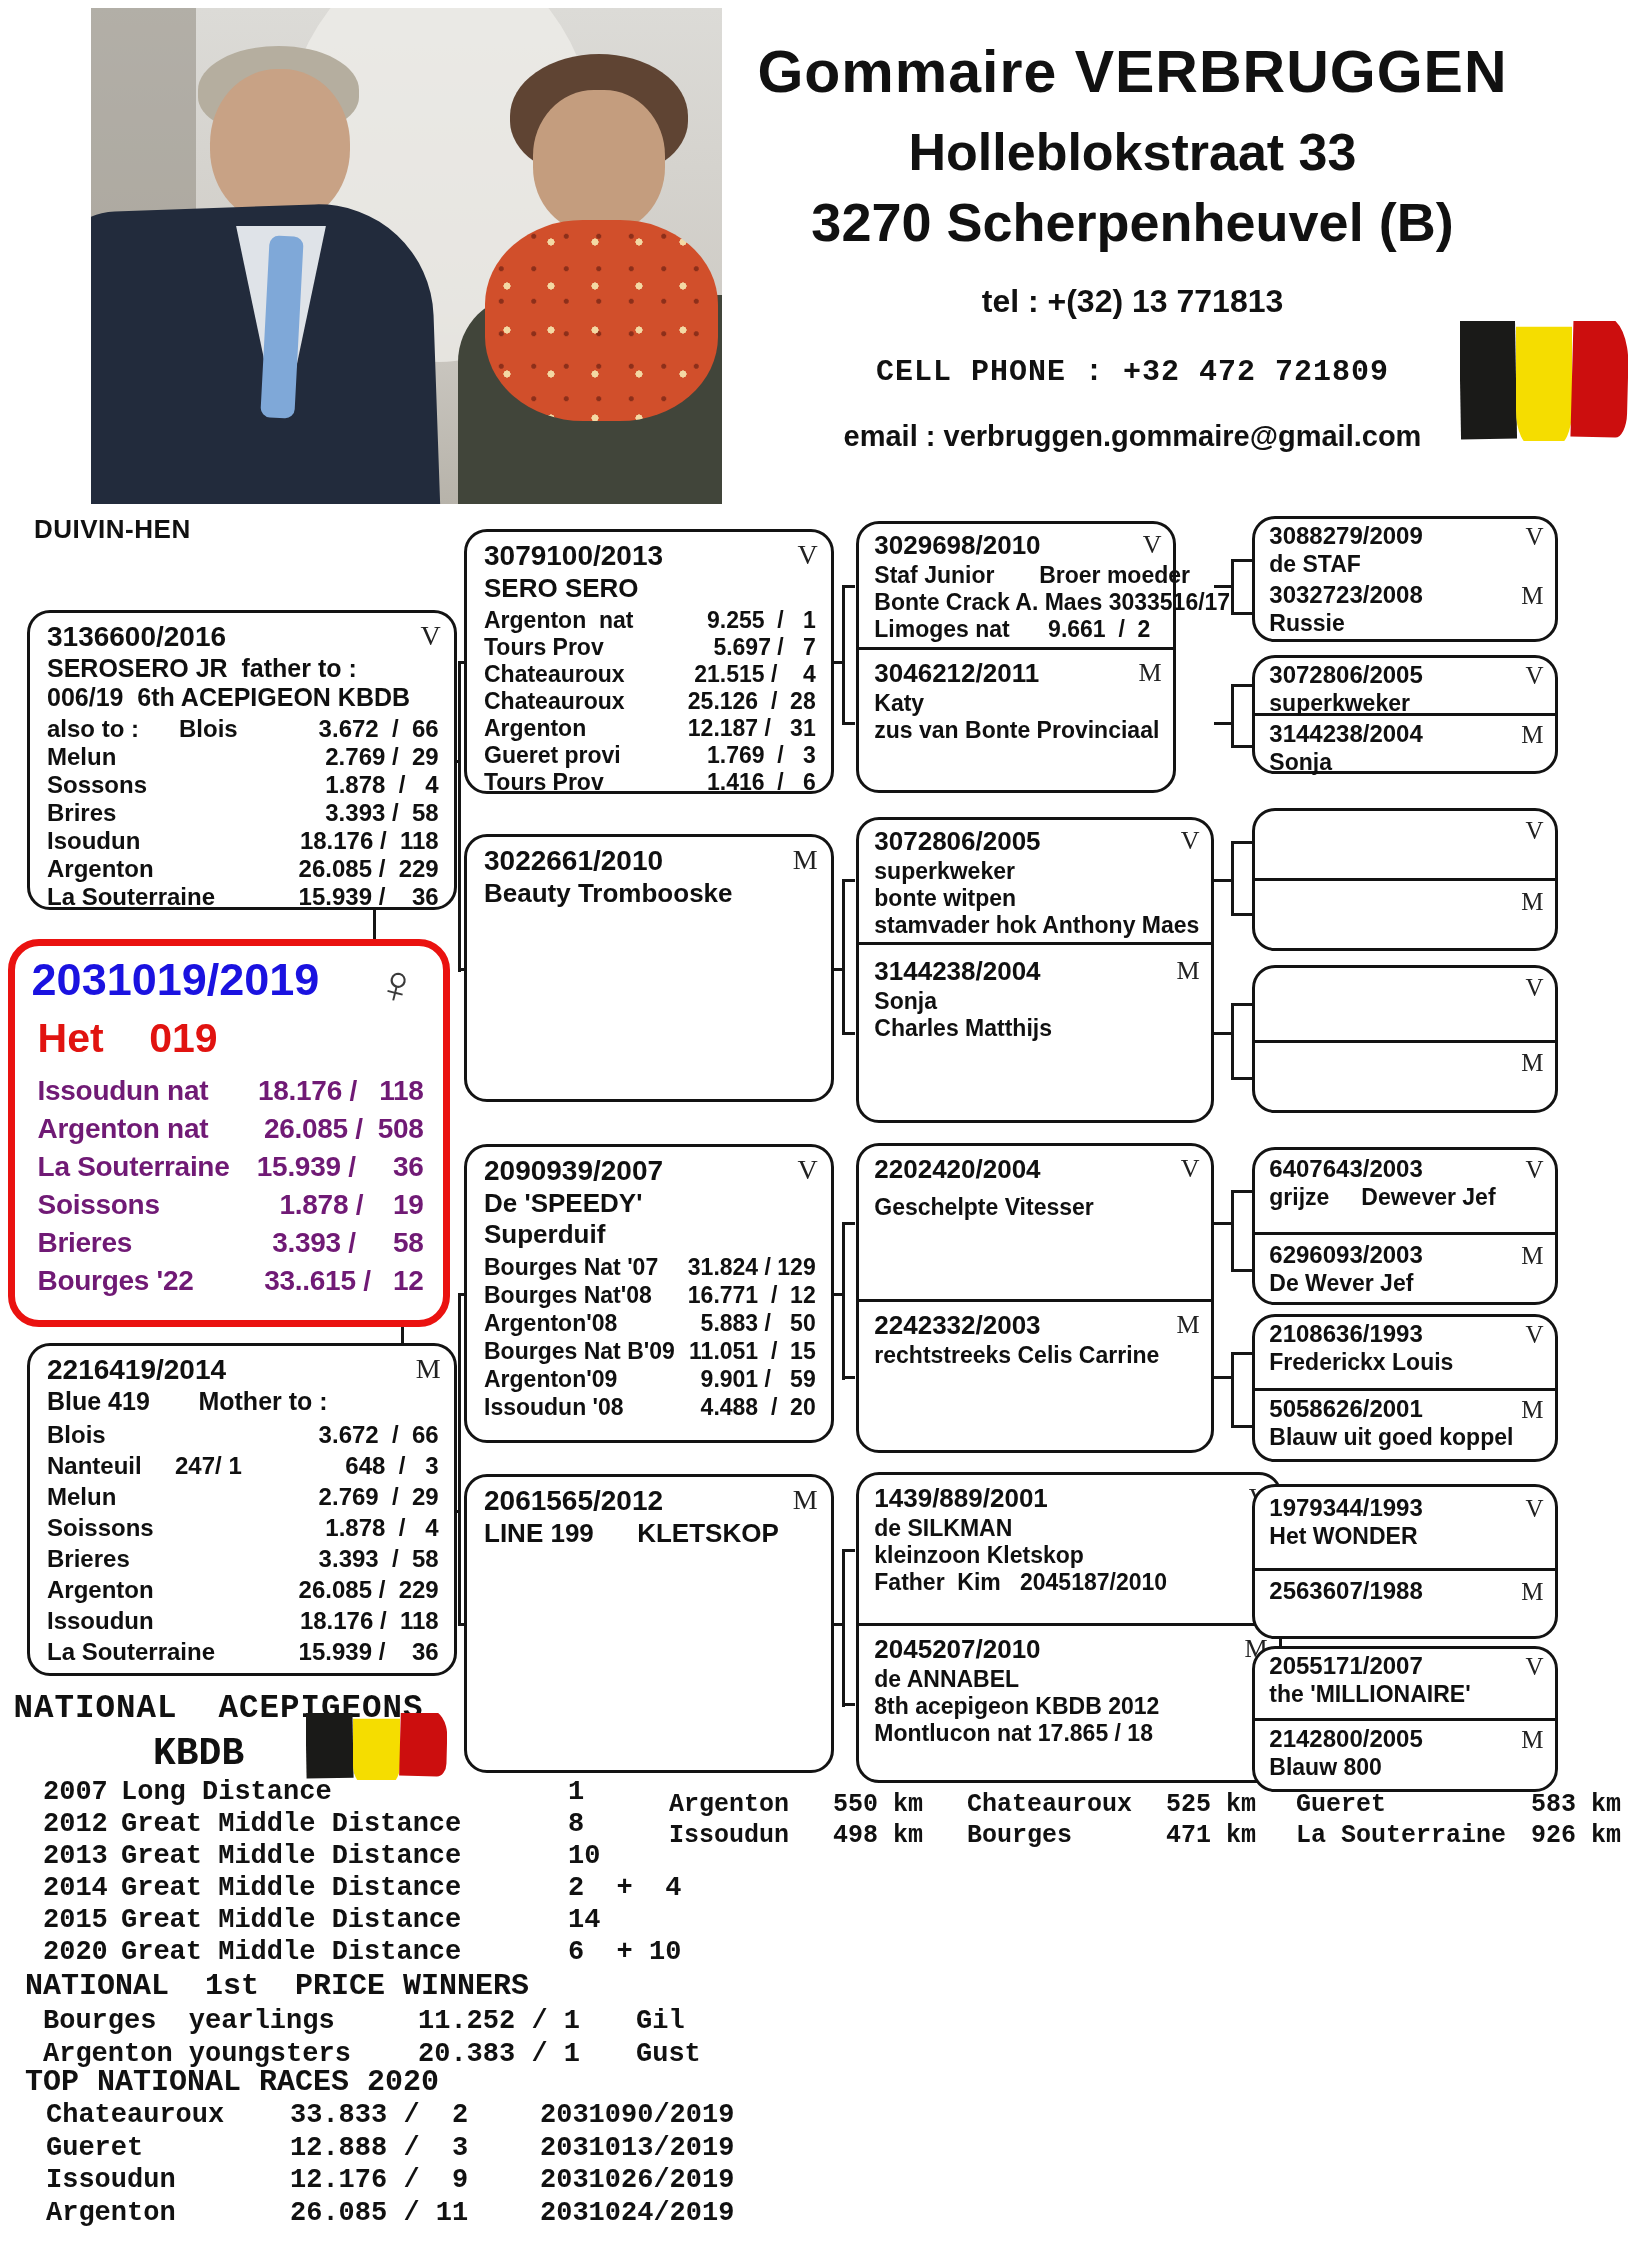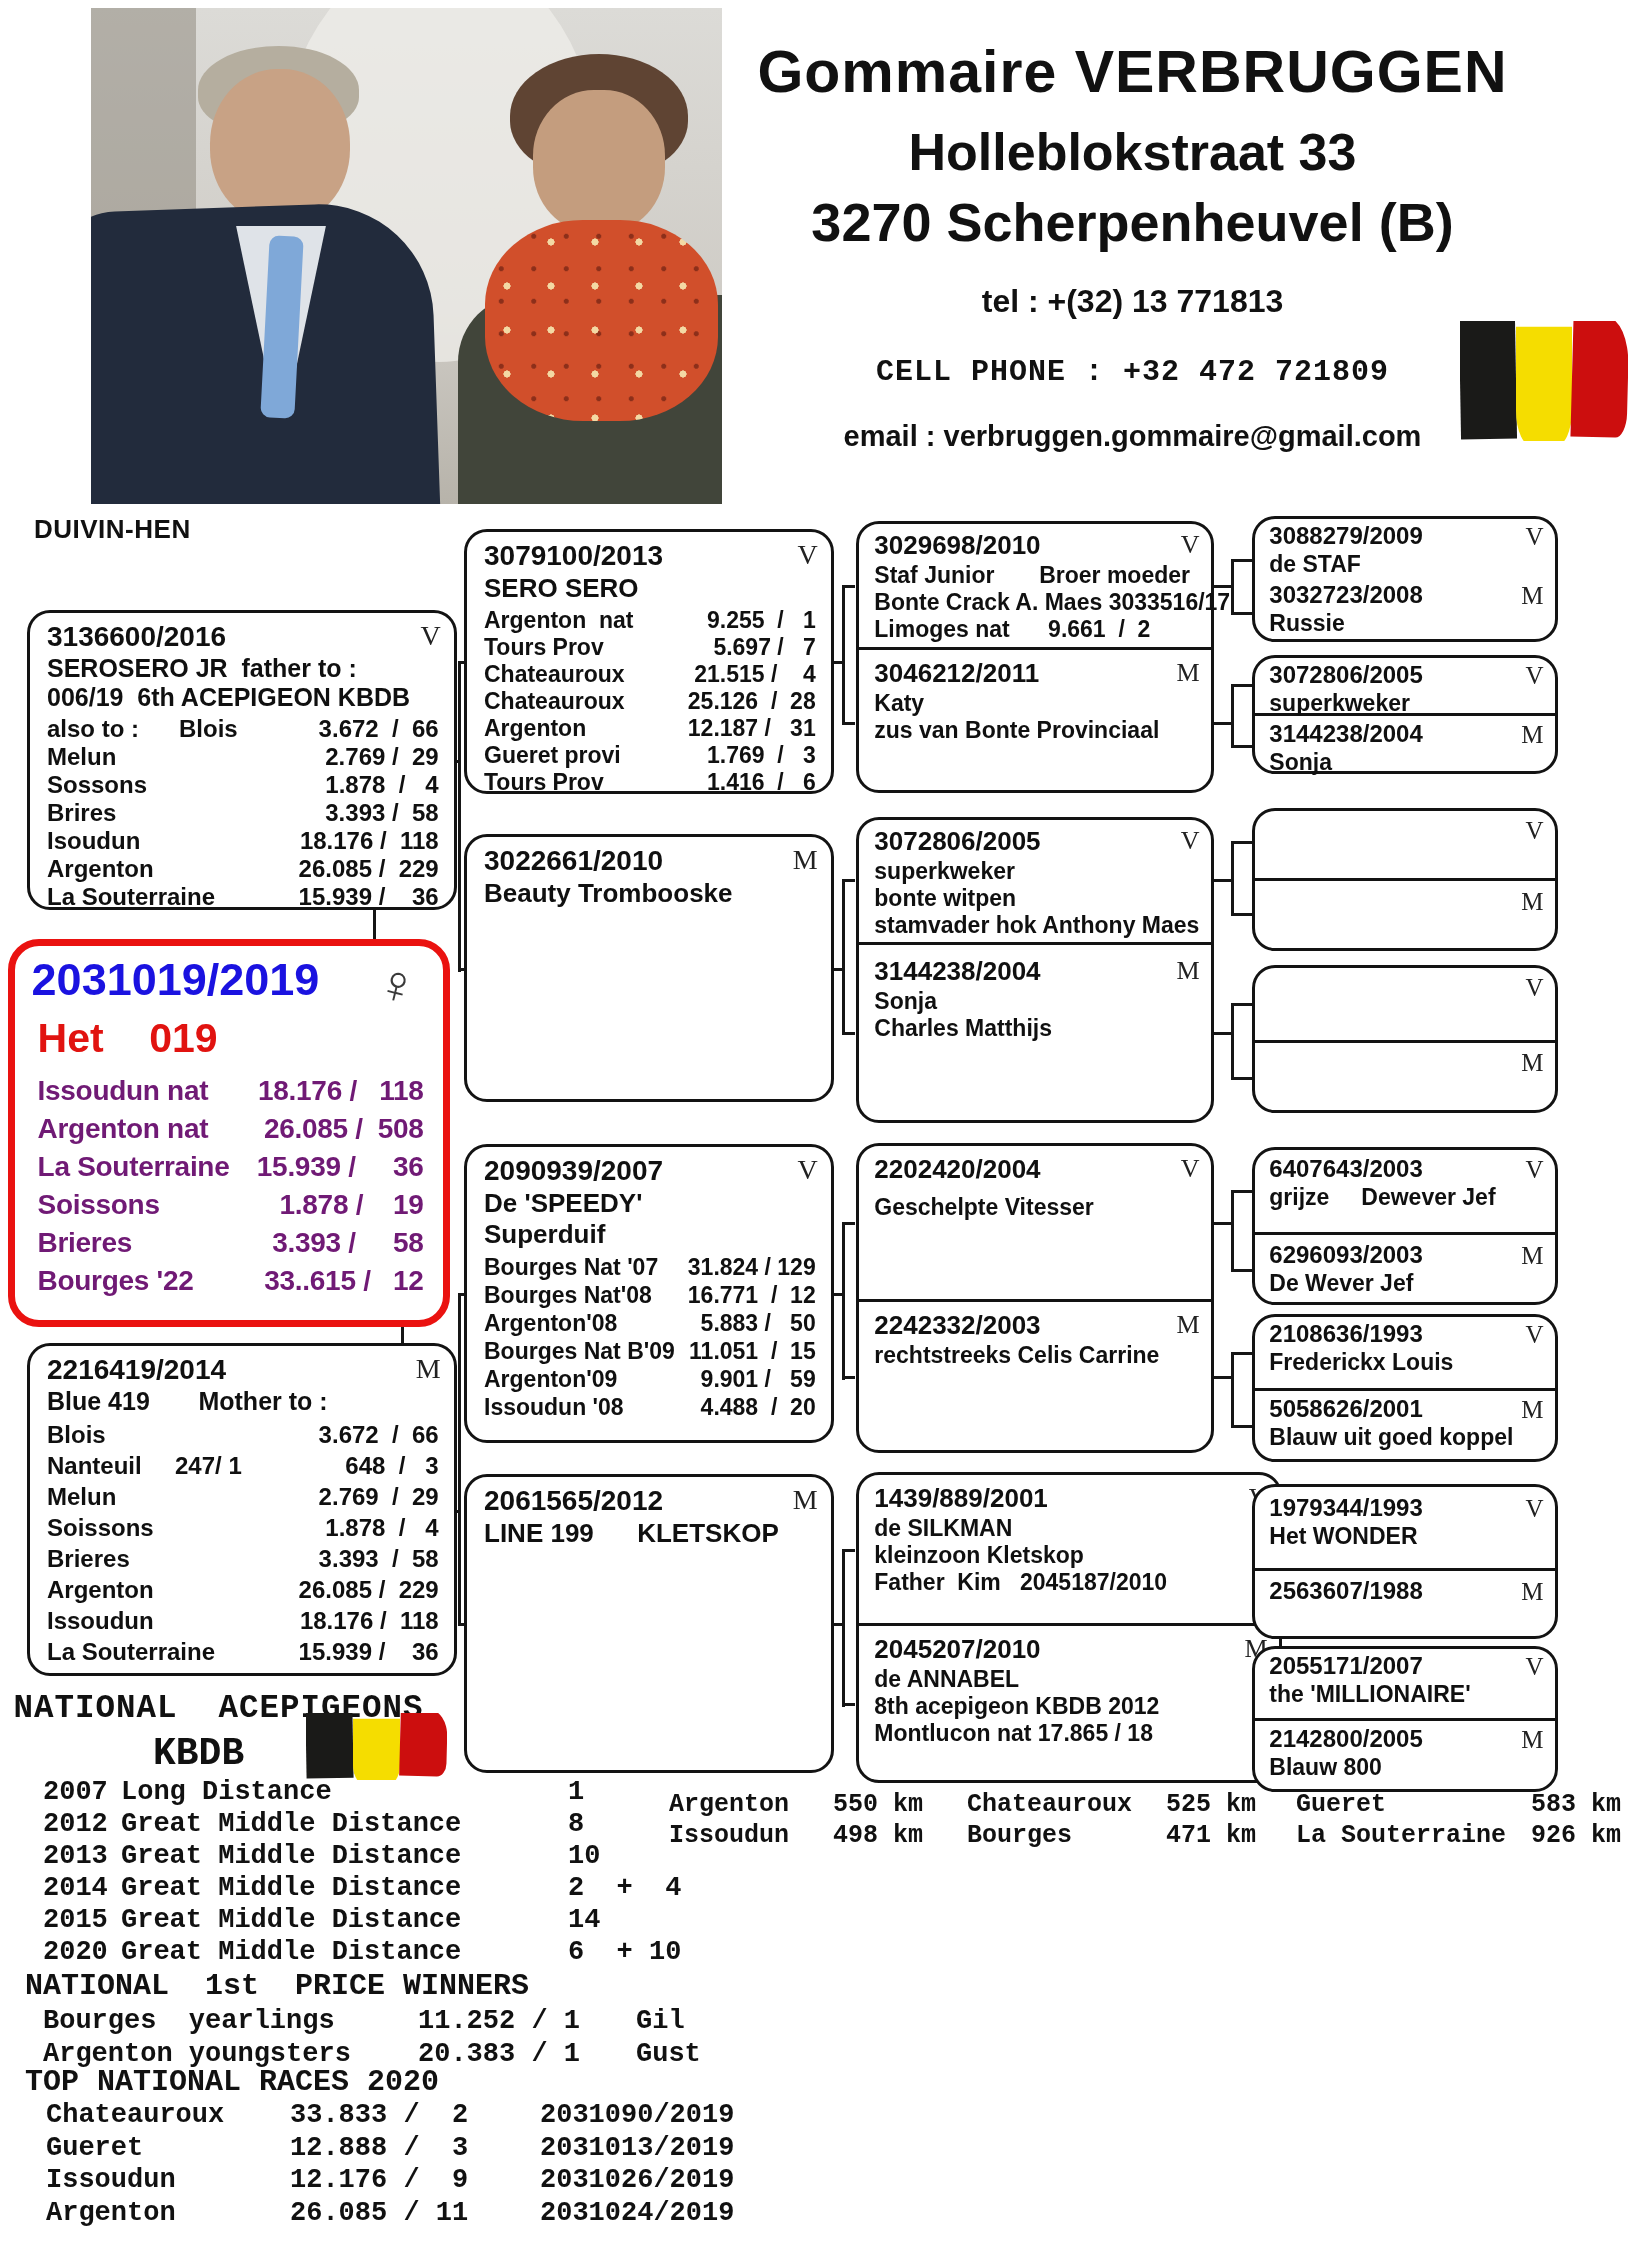--- a/index.html
+++ b/index.html
@@ -318,21 +318,21 @@
   <div class="box box2" style="left:464px;top:1474px;width:370px;height:299px;">
     <div class="ringrow">
         <span class="ring">2061565/2012</span>
         <span class="sexmark">M</span>
       </div>
     <div class="lines">
         <div class="line">LINE 199      KLETSKOP</div>
       </div>
   </div>
 
-  <div class="box g3" style="left:856px;top:521px;width:358px;height:272px;">
+  <div class="box g3" style="left:856px;top:521px;width:320px;height:272px;">
     <div class="divider" style="top:123px;"></div>
     <div class="sect" style="top:1.9px;">
       <div class="ringrow">
           <span class="ring">3029698/2010</span>
           <span class="sexmark">V</span>
         </div>
       <div class="lines">
           <div class="line">Staf Junior       Broer moeder</div>
           <div class="line">Bonte Crack A. Maes 3033516/17</div>
           <div class="line">Limoges nat      9.661  /  2</div>

